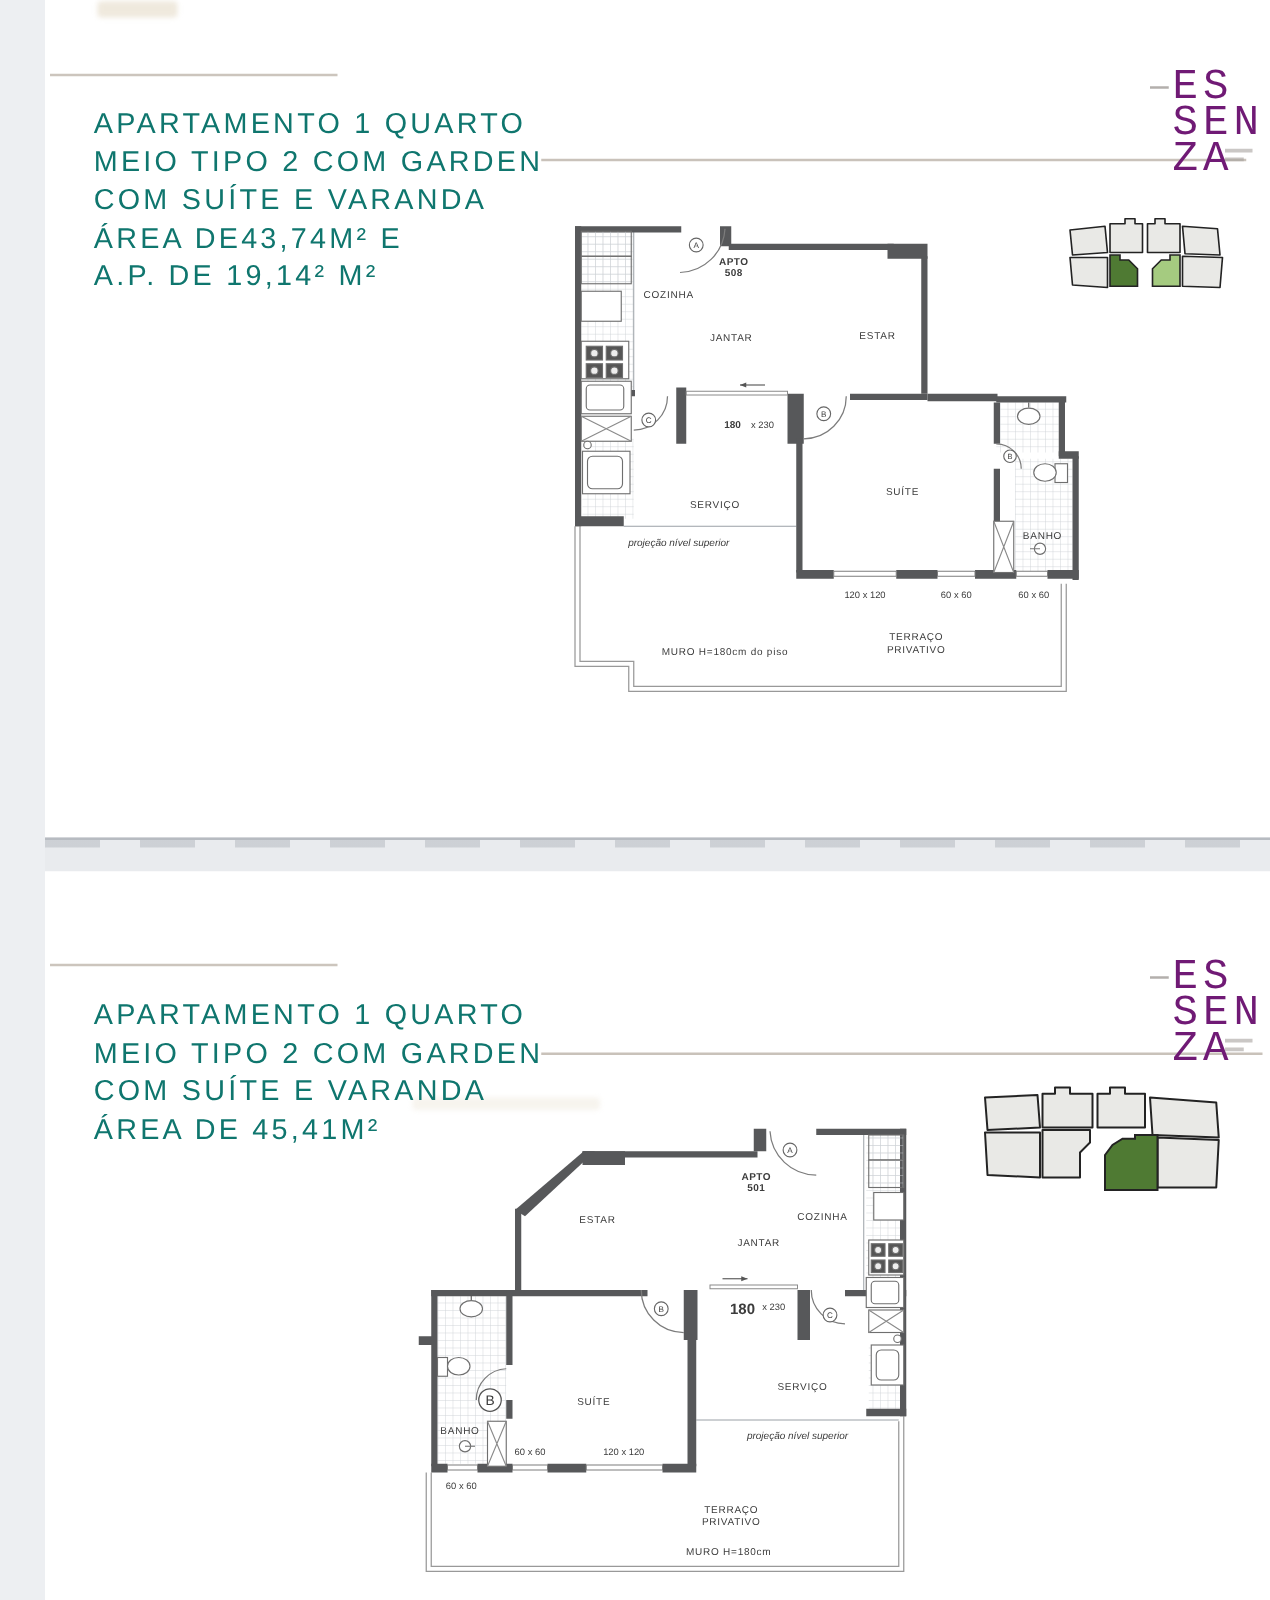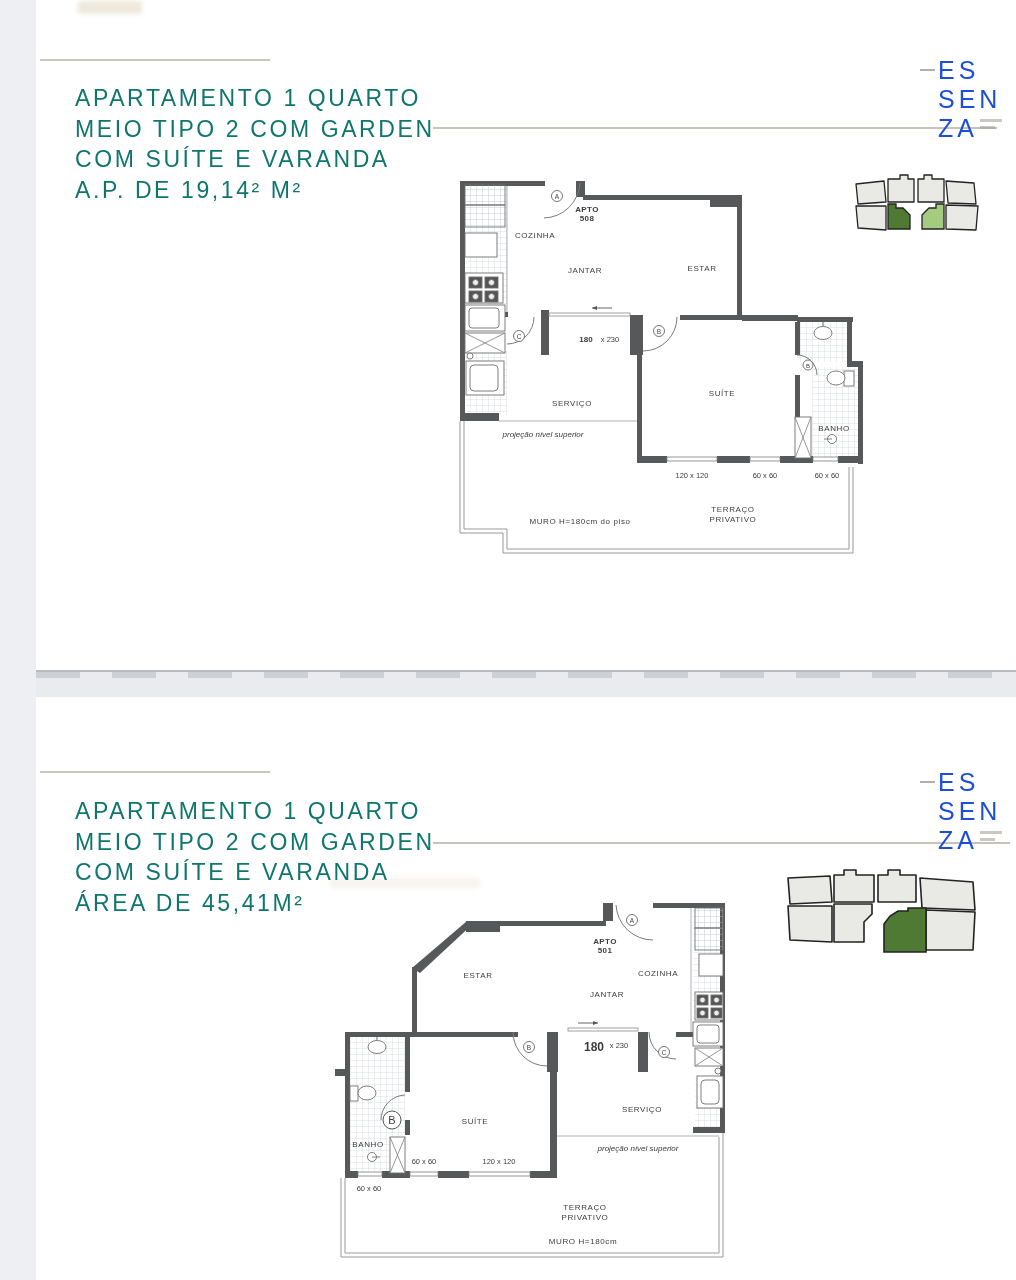--- a/index.html
+++ b/index.html
@@ -10,22 +10,22 @@
   .panel-bottom{top:697px;height:583px;}
   .separator{position:absolute;left:36px;top:670px;width:980px;height:27px;
              background:#e9ebee;border-top:2px solid #b7bbc1;}
   .separator-marks{height:6px;background:repeating-linear-gradient(90deg,
       rgba(148,154,163,.33) 0 44px, transparent 44px 76px);}
   .wm-blob{position:absolute;background:rgba(224,211,188,.5);filter:blur(2px);border-radius:3px;}
   .rule{position:absolute;height:2px;background:#ccc5bd;}
   .dash{position:absolute;height:2px;background:#c9c2ba;}
   .title{position:absolute;color:#0f766e;font-size:23px;letter-spacing:2.6px;
          line-height:30.5px;font-weight:400;white-space:nowrap;}
-  .logo{position:absolute;color:#1d4ed8;font-size:25px;letter-spacing:4px;
-        line-height:29px;font-weight:400;}
+  .logo{position:absolute;color:#701a75;font-size:34px;letter-spacing:4px;
+        line-height:29px;font-weight:400;font-family:Liberation Mono, monospace;}
   .logo .pre{position:absolute;left:-18px;top:13px;width:15px;height:2px;background:#a6a19e;opacity:.85;}
   .logo .bar1{position:absolute;left:42px;top:63px;width:22px;height:3px;background:#a6a19e;opacity:.6;}
   .logo .bar2{position:absolute;left:42px;top:70px;width:15px;height:3px;background:#a6a19e;opacity:.6;}
   svg.abs{position:absolute;}
   svg text{font-family:"Liberation Sans",sans-serif;fill:#3c3c3c;}
   .room-label{font-size:8px;letter-spacing:.6px;}
   .small-dim{font-size:7.5px;}
   .note-italic{font-size:8px;font-style:italic;}
   .apto{font-size:8px;font-weight:bold;letter-spacing:.4px;}
 </style>
@@ -36,20 +36,21 @@
 
   <div class="panel panel-top"></div>
   <div class="wm-blob" style="left:78px;top:1px;width:64px;height:13px"></div>
 
   <div class="rule" style="left:40px;top:59px;width:230px"></div>
 
   <div class="title" style="left:75px;top:83px">
     <div>APARTAMENTO 1 QUARTO</div>
     <div>MEIO TIPO 2 COM GARDEN</div>
     <div>COM SUÍTE E VARANDA</div>
+    <div>ÁREA DE43,74M² E</div>
     <div>A.P. DE 19,14² M²</div>
   </div>
   <div class="dash" style="left:433px;top:127px;width:564px"></div>
 
   <div class="logo" style="left:938px;top:56px">
     <div class="pre"></div>
     <div>ES</div>
     <div>SEN</div>
     <div>ZA</div>
     <div class="bar1"></div>

